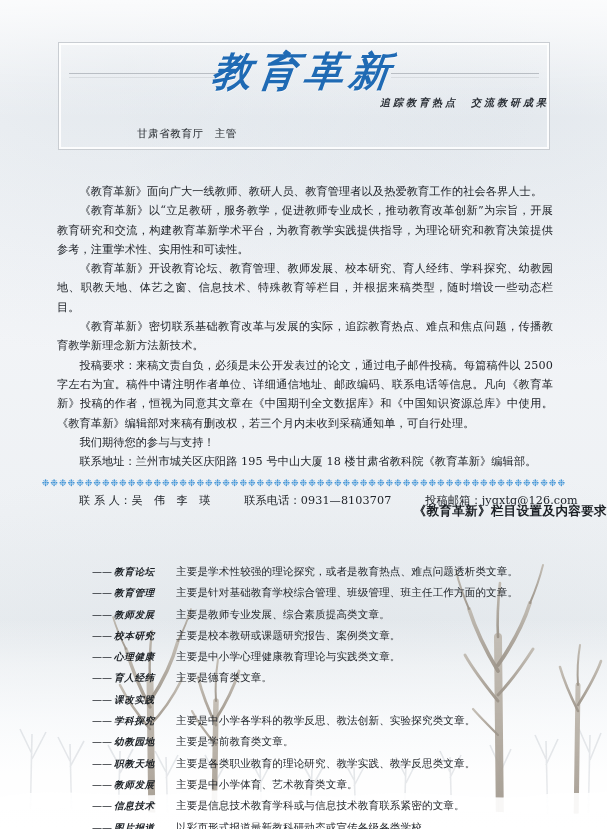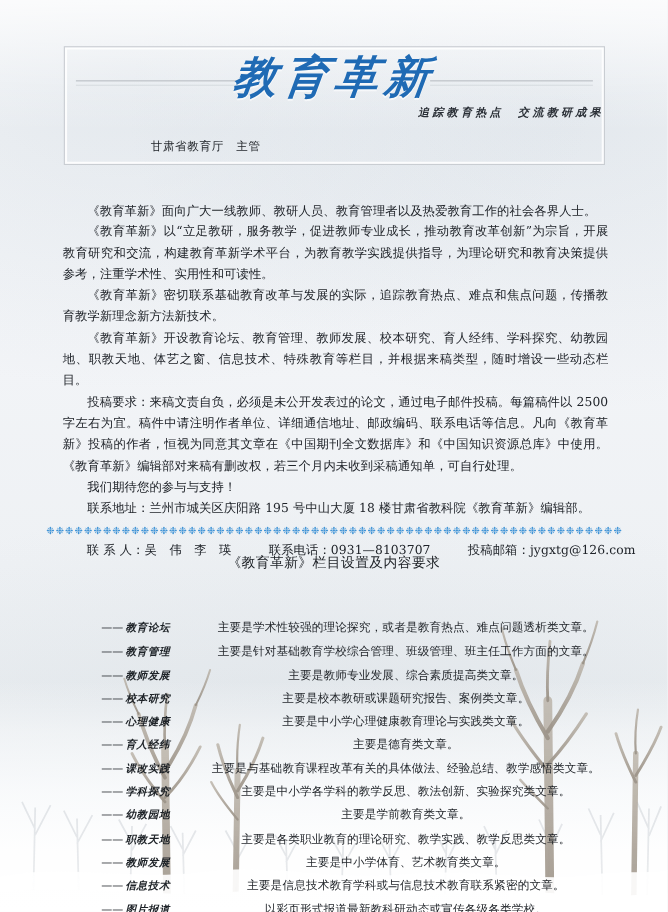--- a/index.html
+++ b/index.html
@@ -176,25 +176,25 @@
     white-space: nowrap;
     letter-spacing: 0;
   }
   .divider span { display: inline-block; }
 
   
   .section-heading {
     position: absolute;
     left: 0; right: 0;
     top: 502px;
-    text-align: center;
+    text-align: right;
     font-family: "DejaVu Sans", "Liberation Sans", sans-serif;
     font-size: 12.5px;
     line-height: 18px;
-    font-weight: 400;
+    font-weight: 700;
     color: #1b1f24;
     letter-spacing: .4px;
   }
 
   
   .column-list {
     position: absolute;
     left: 92px;
     top: 527px;
     width: 470px;
@@ -226,21 +226,20 @@
     margin-top: 34px;
   }
   .col-desc {
     flex: 1 1 auto;
     font-family: "DejaVu Sans", "Liberation Sans", sans-serif;
     font-size: 10.6px;
     color: #1e2227;
     line-height: 21.3px;
     letter-spacing: .1px;
     white-space: nowrap;
-    text-align: center;
   }
 </style>
 </head>
 <body>
 
 <div id="bg-scene"></div>
 <div id="bg-haze"></div>
 <div id="bg-ground"></div>
 
 <svg id="bg-trees" viewBox="0 0 607 300" preserveAspectRatio="none">
@@ -322,22 +321,22 @@
     <div class="rule-left"></div>
     <div class="rule-right"></div>
     <div class="masthead-title">教育革新</div>
     <div class="masthead-subtitle">追踪教育热点　交流教研成果</div>
     <div class="masthead-org left">甘肃省教育厅　主管</div>
   </div>
 
   <div class="body-block">
     <p class="para">《教育革新》面向广大一线教师、教研人员、教育管理者以及热爱教育工作的社会各界人士。</p>
     <p class="para">《教育革新》以“立足教研，服务教学，促进教师专业成长，推动教育改革创新”为宗旨，开展教育研究和交流，构建教育革新学术平台，为教育教学实践提供指导，为理论研究和教育决策提供参考，注重学术性、实用性和可读性。</p>
+    <p class="para">《教育革新》开设教育论坛、教育管理、教师发展、校本研究、育人经纬、学科探究、幼教园地、职教天地、体艺之窗、信息技术、特殊教育等栏目，并根据来稿类型，随时增设一些动态栏目。</p>
     <p class="para">《教育革新》密切联系基础教育改革与发展的实际，追踪教育热点、难点和焦点问题，传播教育教学新理念新方法新技术。</p>
-    <p class="para">《教育革新》开设教育论坛、教育管理、教师发展、校本研究、育人经纬、学科探究、幼教园地、职教天地、体艺之窗、信息技术、特殊教育等栏目，并根据来稿类型，随时增设一些动态栏目。</p>
     <p class="para">投稿要求：来稿文责自负，必须是未公开发表过的论文，通过电子邮件投稿。每篇稿件以 2500 字左右为宜。稿件中请注明作者单位、详细通信地址、邮政编码、联系电话等信息。凡向《教育革新》投稿的作者，恒视为同意其文章在《中国期刊全文数据库》和《中国知识资源总库》中使用。《教育革新》编辑部对来稿有删改权，若三个月内未收到采稿通知单，可自行处理。</p>
     <p class="para">我们期待您的参与与支持！</p>
     <p class="para">联系地址：兰州市城关区庆阳路 195 号中山大厦 18 楼甘肃省教科院《教育革新》编辑部。</p>
     <p class="para" style="text-indent:2em;white-space:pre;">
       <span>联 系 人：</span><span>吴　伟　李　瑛</span><span>　　　</span><span>联系电话：</span><span>0931—8103707</span><span>　　　</span><span>投稿邮箱：</span><span>jygxtg@126.com</span>
     </p>
   </div>
 
   <div class="divider" id="divider" style="color: rgb(63, 147, 214);">
       <span>❉</span>
@@ -432,21 +431,20 @@
         <div class="col-desc">主要是中小学心理健康教育理论与实践类文章。</div>
       </div>
       <div class="column-row">
         <div class="col-dash">——</div>
         <div class="col-name">育人经纬</div>
         <div class="col-desc">主要是德育类文章。</div>
       </div>
       <div class="column-row">
         <div class="col-dash">——</div>
         <div class="col-name">课改实践</div>
-        <div class="col-desc">主要是与基础教育课程改革有关的具体做法、经验总结、教学感悟类文章。</div>
       </div>
       <div class="column-row">
         <div class="col-dash">——</div>
         <div class="col-name">学科探究</div>
         <div class="col-desc">主要是中小学各学科的教学反思、教法创新、实验探究类文章。</div>
       </div>
       <div class="column-row">
         <div class="col-dash">——</div>
         <div class="col-name">幼教园地</div>
         <div class="col-desc">主要是学前教育类文章。</div>

